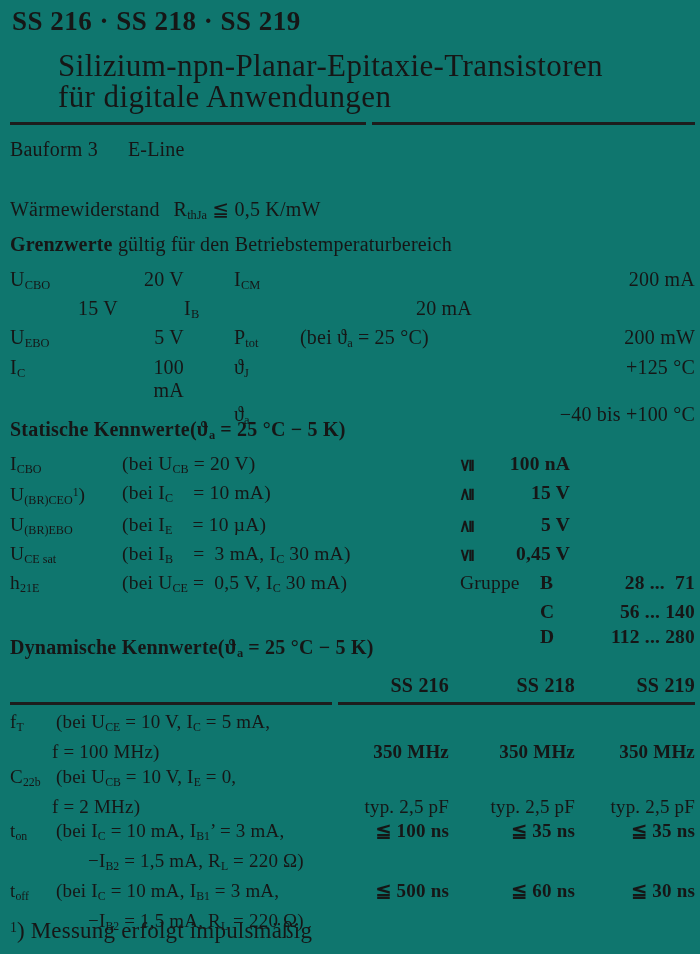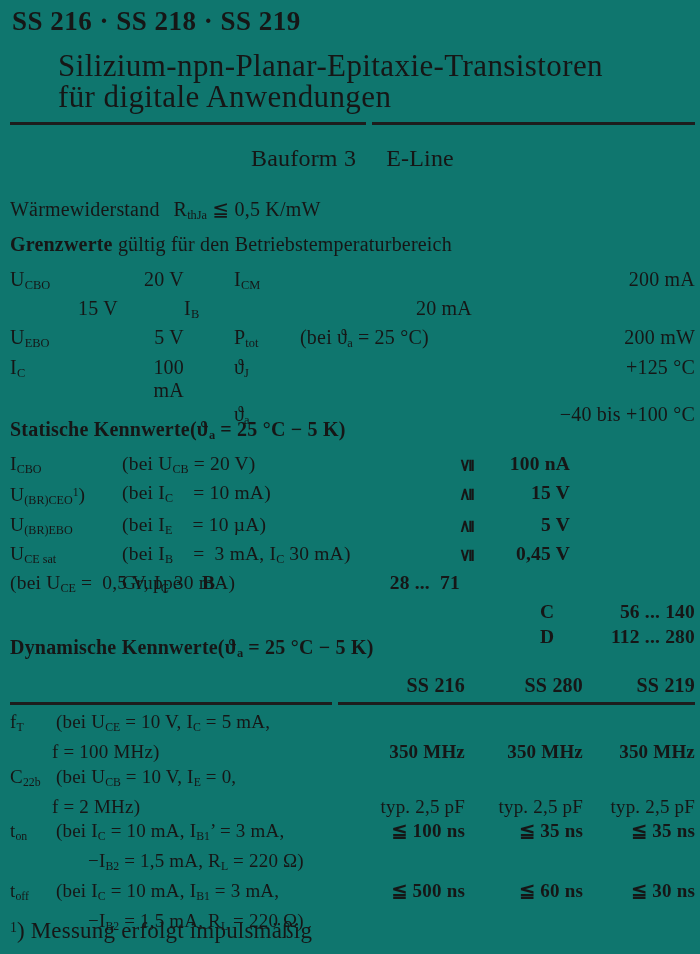--- a/index.html
+++ b/index.html
@@ -16,21 +16,21 @@
   sup{font-size:0.6em;vertical-align:0.45em;letter-spacing:0;}
   .abs{position:absolute;left:10px;right:5px;}
   .pre{white-space:pre;}
 
   .title{top:6px;left:12px;font-size:27px;font-weight:700;letter-spacing:0.5px;}
   .subtitle{top:50px;left:10px;font-size:31px;font-weight:400;line-height:31px;letter-spacing:0.4px;margin-left:48px;}
   .rule{height:3px;background:linear-gradient(90deg,#1d1d1d 0 52%,rgba(0,0,0,0) 52% 52.9%,#1d1d1d 52.9% 100%);}
   .rule-top{top:122px;}
   .rule-dyn{top:702px;height:2.5px;background:linear-gradient(90deg,#1d1d1d 0 47%,rgba(0,0,0,0) 47% 47.9%,#1d1d1d 47.9% 100%);}
 
-  .bauform{top:145px;font-size:24px;text-align:center;}
+  .bauform{top:138px;font-size:20px;}
   .bauform .bf-val{margin-left:30px;}
   .thermal{top:197px;font-size:20px;}
   .thermal .th-val{margin-left:14px;}
 
   .limits-head{top:233px;font-size:20px;}
   .limits-head .hd-bold{font-weight:700;}
 
   .limits-table{top:268px;font-size:20px;line-height:23.5px;}
   .limits-row{display:grid;grid-template-columns:108px 66px 50px 66px 172px 1fr;}
   .c-val1{text-align:right;}
@@ -44,21 +44,21 @@
   .static-row{display:grid;grid-template-columns:112px 338px 26px 84px 1fr;}
   .static-row-g{display:grid;grid-template-columns:112px 338px 1fr;}
   .s-val{text-align:right;font-weight:700;white-space:pre;}
   .rel-sym{display:inline-block;transform:rotate(-90deg);font-weight:700;font-size:17px;}
   .g-cell{display:flex;}
   .g-word{width:72px;}
   .g-letter{width:30px;margin-left:8px;font-weight:700;}
   .g-range{flex:1;text-align:right;white-space:pre;font-weight:700;}
 
   .dyn-head{top:636px;}
-  .dyn-grid{display:grid;grid-template-columns:1fr 112px 118px 112px;}
+  .dyn-grid{display:grid;grid-template-columns:1fr 112px 118px 112px;gap:8px;}
   .dyn-cols{top:674px;font-size:20px;font-weight:700;}
   .dyn-col{text-align:right;}
   .dyn-table{top:710px;font-size:19px;line-height:24.5px;}
   .d-val{text-align:right;white-space:pre;}
   .d-val.heavy{font-weight:700;}
   .d-label{display:inline-block;width:46px;}
   .i42{display:inline-block;width:42px;}
   .i78{display:inline-block;width:78px;}
 
   .footnote{top:918px;font-size:23px;}
@@ -158,20 +158,21 @@
       <span></span>
     </div>
     <div class="static-row">
       <span>U<sub>CE sat</sub></span>
       <span class="pre">(bei I<sub>B</sub>    =  3 mA, I<sub>C</sub> 30 mA)</span>
       <span><span class="rel-sym">≦</span></span>
       <span class="s-val">0,45 V</span>
       <span></span>
     </div>
     <div class="static-row-g">
+      <span>h<sub>21E</sub></span>
       <span class="pre">(bei U<sub>CE</sub> =  0,5 V, I<sub>C</sub> 30 mA)</span>
       <span class="g-cell">
         <span class="g-word">Gruppe</span>
         <span class="g-letter">B</span>
         <span class="g-range">28 ...  71</span>
       </span>
     </div>
     <div class="static-row-g">
       <span></span>
         <span></span>
@@ -192,21 +193,21 @@
     </div>
   </div>
 
   <div class="abs sec-head dyn-head">
     <span>Dynamische Kennwerte</span><span class="sec-cond">(ϑ<sub>a</sub> = 25 °C − 5 K)</span>
   </div>
 
   <div class="abs dyn-cols dyn-grid">
     <span></span>
     <span class="dyn-col">SS 216</span>
-    <span class="dyn-col">SS 280</span>
+    <span class="dyn-col">SS 218</span>
     <span class="dyn-col">SS 219</span>
   </div>
 
   <div class="abs rule rule-dyn"></div>
 
   <div class="abs dyn-table">
 
     <div>
       <div class="dyn-grid">
         <span><span class="d-label">f<sub>T</sub></span><span>(bei U<sub>CE</sub> = 10 V, I<sub>C</sub> = 5 mA,</span></span>

